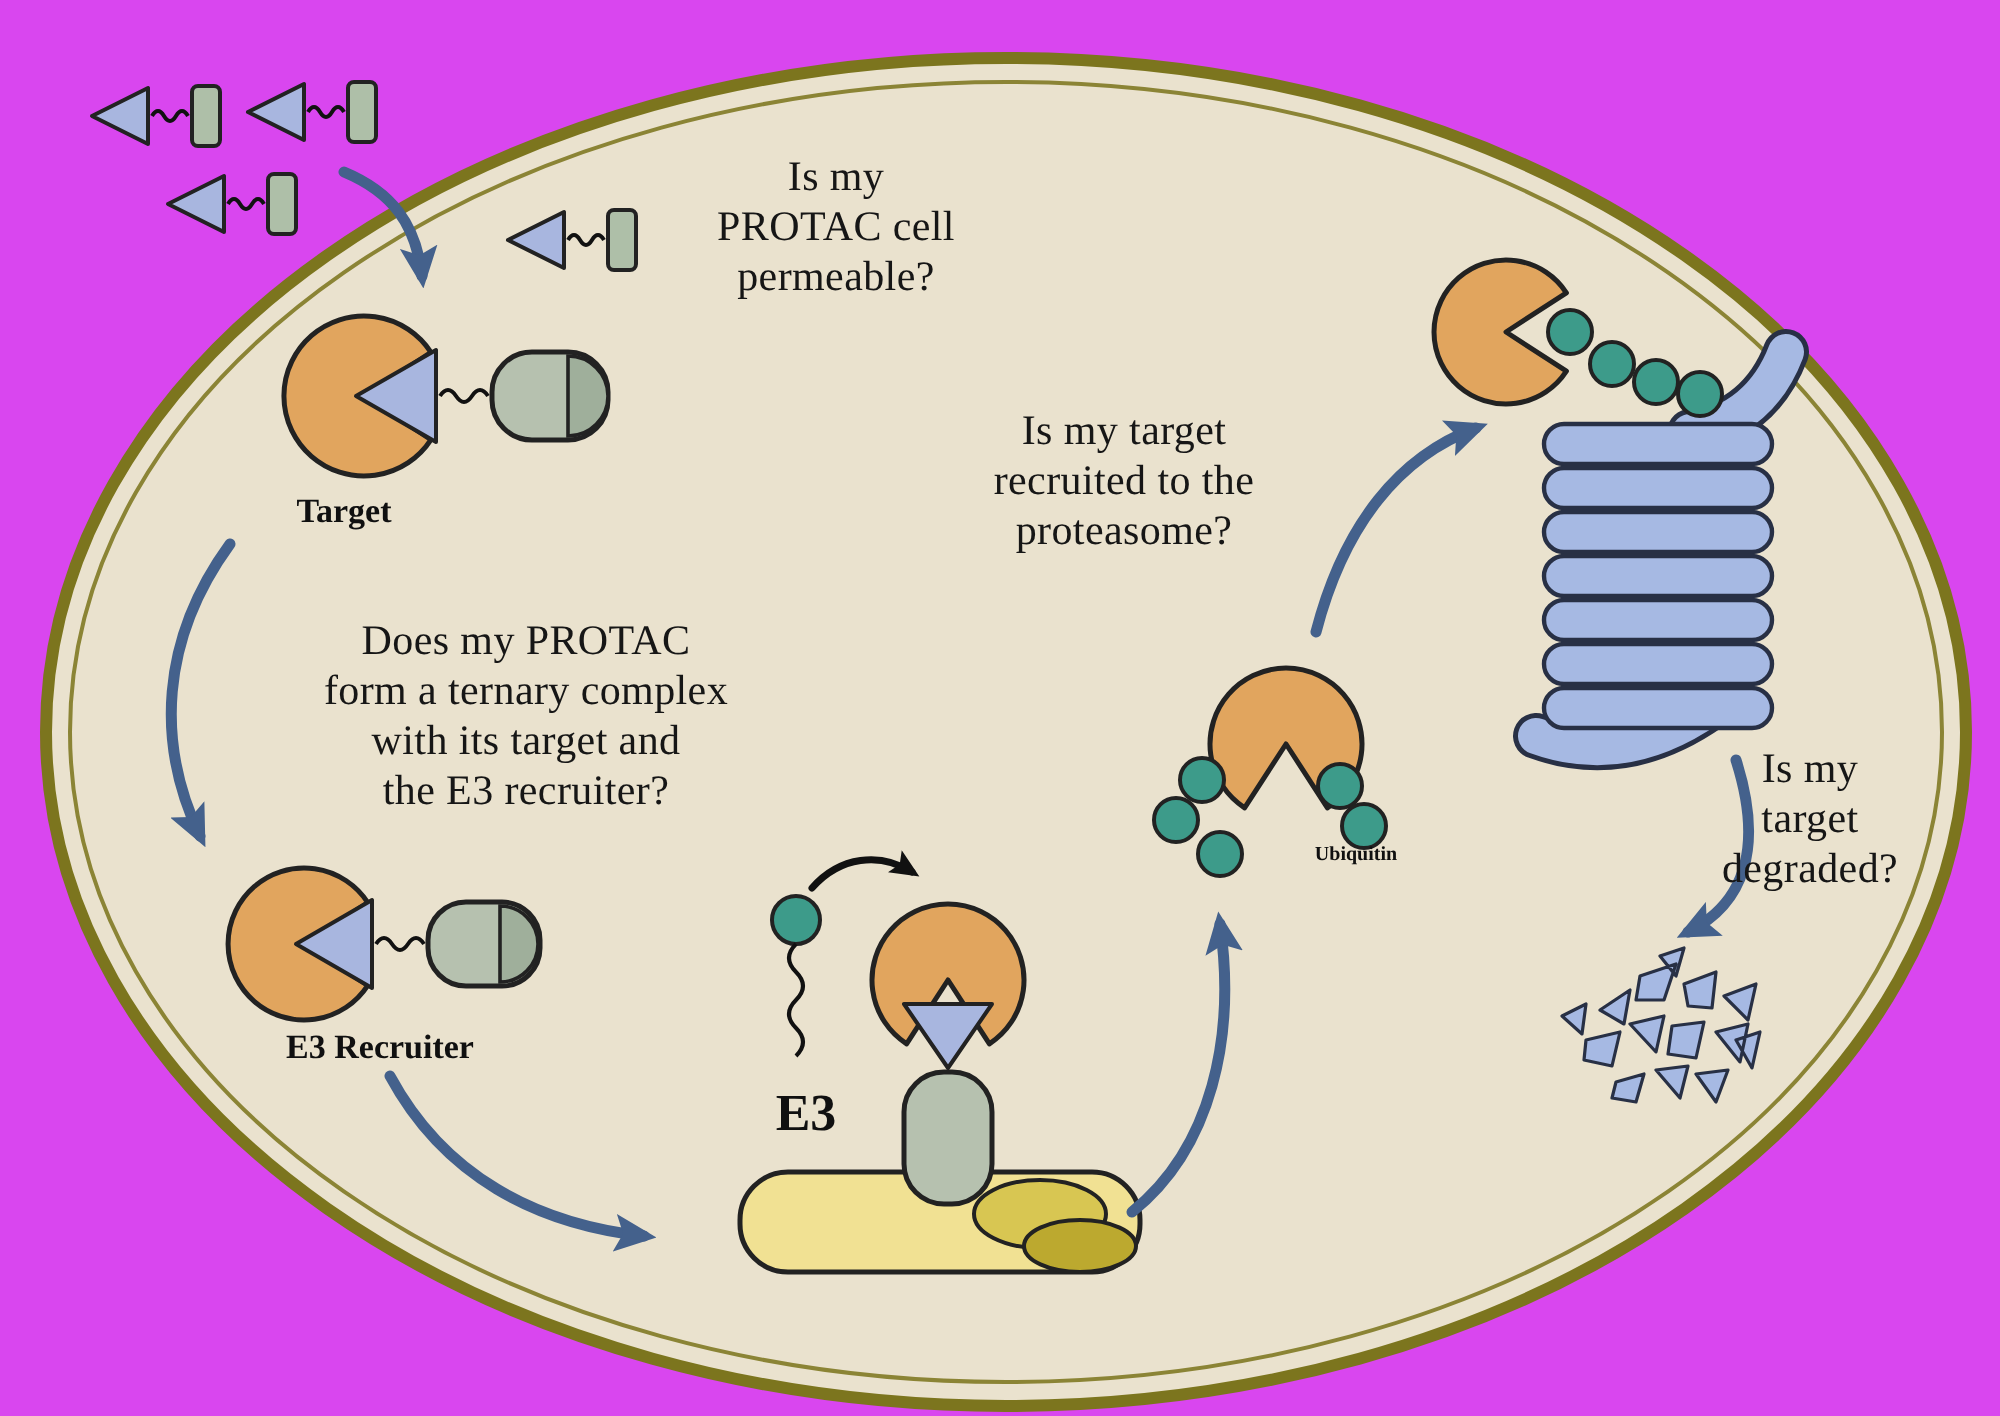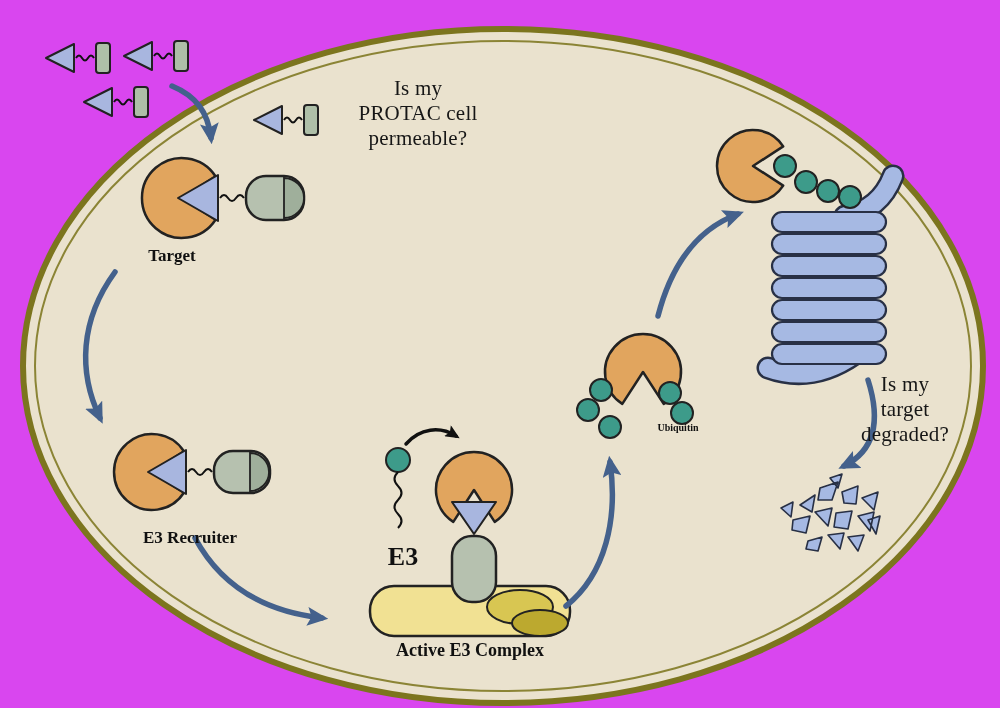--- a/index.html
+++ b/index.html
@@ -128,23 +128,29 @@
     <path d="M800,505 815,495 812,512 Z M820,488 838,482 832,500 818,500 Z M842,492 858,486 856,504 844,503 Z
              M862,498 878,492 874,510 Z M793,520 810,516 806,533 792,530 Z M815,512 832,508 828,526 Z
              M836,513 852,511 848,529 834,527 Z M858,516 874,512 870,531 Z M808,541 822,537 818,551 806,549 Z
              M828,535 844,533 840,549 Z M848,537 864,535 858,551 Z M781,508 793,502 791,517 Z
              M868,520 880,516 876,534 Z M830,478 842,474 838,488 Z" fill="#A6B9E3" stroke="#283045" stroke-width="1.6" stroke-linejoin="round"></path>
   </svg>
 
   <div class="q" style="left:418px;top:76px">Is my
 PROTAC cell
 permeable?</div>
+  <div class="q" style="left:263px;top:308px">Does my PROTAC
+form a ternary complex
+with its target and
+the E3 recruiter?</div>
+  <div class="q" style="left:562px;top:203px">Is my target
+recruited to the
+proteasome?</div>
   <div class="q" style="left:905px;top:372px">Is my
 target
 degraded?</div>
 
   <div class="lbl lbl-md" style="left:172px;top:246px">Target</div>
-  <div class="lbl lbl-md" style="left:190px;top:528px">E3 Recruiter</div>
+  <div class="lbl lbl-md" style="left:190px;top:514px">E3 Recruiter</div>
   <div class="lbl lbl-xl" style="left:403px;top:542px">E3</div>
-  <div class="lbl lbl-lg" style="left:470px;top:640px">Active E3 Complex</div>
   <div class="lbl lbl-sm" style="left:678px;top:422px">Ubiquitin</div>
 
 </div>
 
 </body></html>

